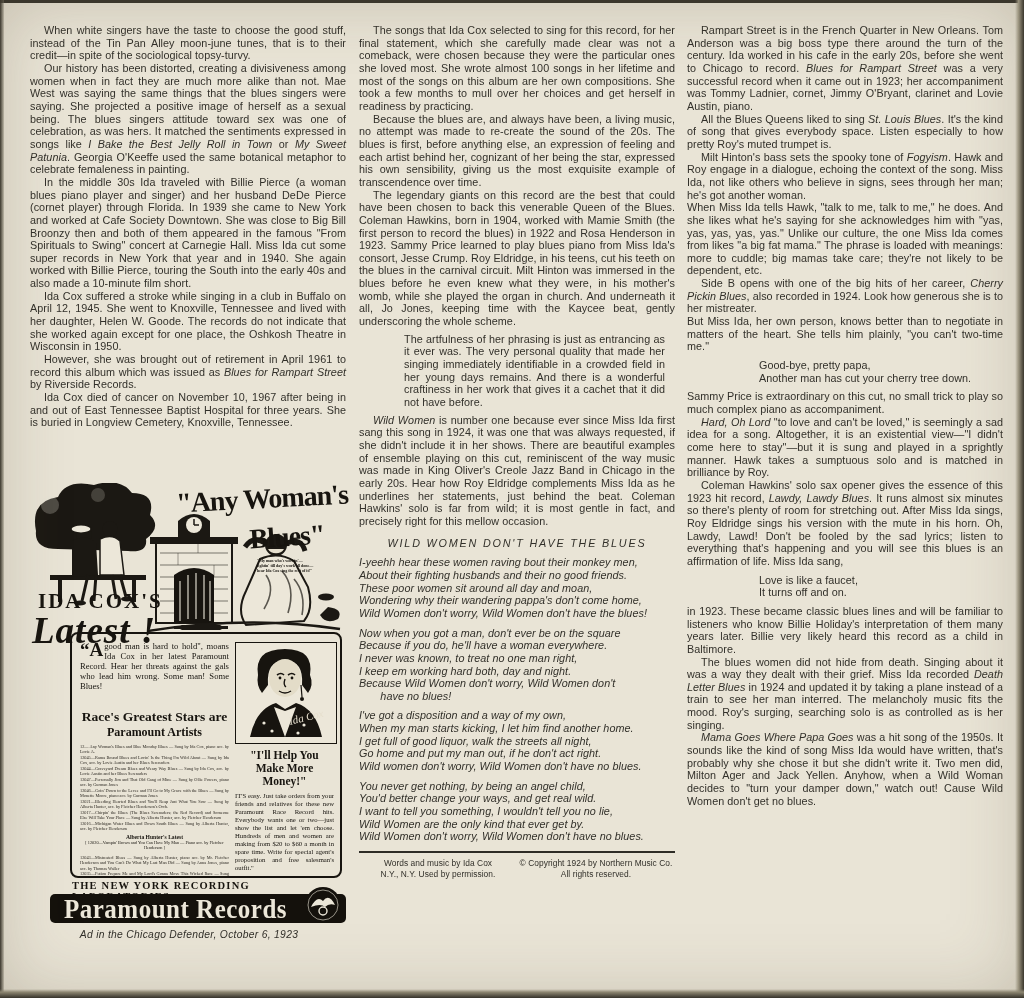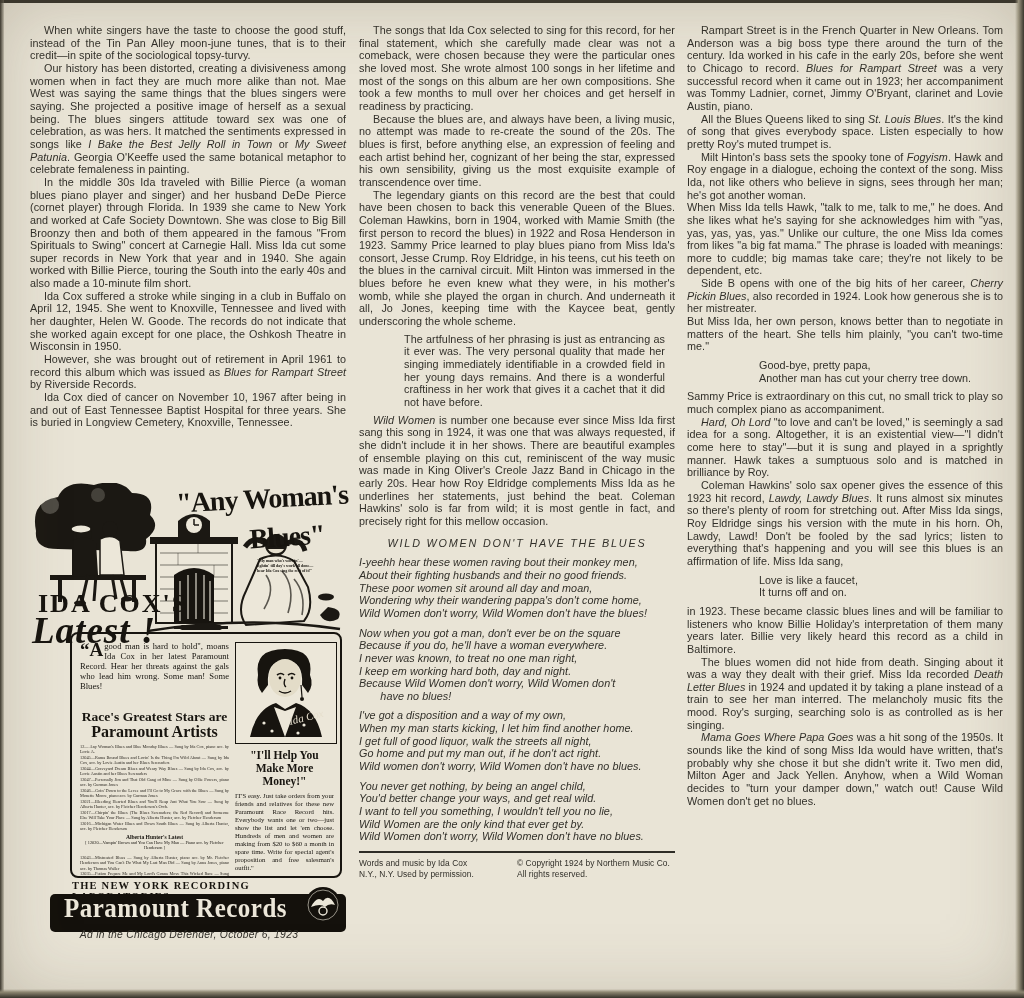--- a/index.html
+++ b/index.html
@@ -16,55 +16,55 @@
   .col{position:absolute;top:24px;width:316px;font-size:10.8px;line-height:12.65px;
        text-align:justify;letter-spacing:.05px;}
   #col1{left:30px;} #col2{left:359px;} #col3{left:687px;}
   .par{margin:0;}
   .ind{text-indent:14px;}
   .bq{margin:5px 10px 5px 45px;text-align:justify;}
   .songquote{margin:6px 0 6px 72px;white-space:pre-line;text-align:left;}
   .lyrics{font-style:italic;white-space:pre-line;text-align:left;margin:7px 0 0 0;}
   .sec-heading{text-align:center;font-style:italic;letter-spacing:1.8px;margin:9px 0 2px 0;}
   .rule{border:none;border-top:2px solid #2e2c26;margin:8px 0 5px 0;}
-  .credits{display:flex;font-size:8.4px;line-height:10.5px;text-align:left;white-space:pre-line;}
+  .credits{display:flex;font-size:8.4px;line-height:10.5px;text-align:center;white-space:pre-line;}
   .credits div{flex:1;}
 
   
   #ad{position:absolute;left:28px;top:483px;width:320px;height:441px;color:#17140f;
       font-family:"Liberation Serif",serif;}
   #ad-illus{position:absolute;left:0;top:0;}
   .ad-title1{position:absolute;left:146px;top:0px;width:176px;text-align:center;
       font-size:28px;font-weight:bold;letter-spacing:-1px;transform:rotate(-3deg);}
   .ad-title2{position:absolute;left:196px;top:38px;width:126px;text-align:center;
       font-size:28px;font-weight:bold;letter-spacing:-1px;transform:rotate(-4deg);}
-  .ad-idacox{position:absolute;left:10px;top:106px;font-size:26px;font-weight:bold;letter-spacing:2px;}
+  .ad-idacox{position:absolute;left:10px;top:106px;font-size:21px;font-weight:bold;letter-spacing:2px;}
   .ad-latest{position:absolute;left:4px;top:126px;font-size:37px;font-weight:bold;font-style:italic;letter-spacing:1px;}
   .ad-bubble{position:absolute;left:229px;top:76px;width:58px;font-size:4px;line-height:4.8px;
       font-weight:bold;text-align:left;}
   .ad-box{position:absolute;left:42px;top:149px;width:272px;height:246px;border:2px solid #17140f;
       border-radius:8px;box-sizing:border-box;padding:8px 6px 2px 8px;display:flex;gap:6px;overflow:hidden;}
   .ad-left{width:61%;}
   .ad-right{width:39%;}
   .ad-lead{font-size:8.6px;line-height:9.9px;text-align:justify;}
   .dropcap{float:left;font-size:19px;line-height:16px;font-weight:bold;padding-right:1px;}
   .ad-stars{margin-top:18px;text-align:center;font-weight:bold;}
   .ad-stars .l1{font-size:13.5px;line-height:14px;}
-  .ad-stars .l2{font-size:16px;line-height:16px;}
+  .ad-stars .l2{font-size:12px;line-height:16px;}
   .ad-catalog{margin-top:4px;font-size:4.3px;line-height:5.5px;text-align:justify;white-space:pre-line;color:#2a2620;}
   .ad-alberta{margin-top:2px;text-align:center;font-weight:bold;font-size:5.6px;line-height:6px;}
   .ad-alberta-entry{font-size:4.3px;line-height:5.5px;text-align:center;}
   .ad-portrait{border:1.8px solid #17140f;background:#ece7d9;padding:2px;width:102px;box-sizing:border-box;}
   .ad-money{margin-top:5px;font-size:11.5px;line-height:13px;font-weight:bold;text-align:center;}
   .ad-agent{margin-top:4px;font-size:6.7px;line-height:8px;text-align:justify;}
   .ad-labs{position:absolute;left:44px;top:397px;width:268px;}
   .ad-labs .l1{font-size:10.5px;font-weight:bold;letter-spacing:1.2px;}
   .ad-labs .l2{display:flex;justify-content:space-between;font-size:4.6px;font-weight:bold;margin-top:1px;}
-  .ad-banner{position:absolute;left:22px;top:411px;width:296px;height:38px;background:#14110c;
-      border-radius:5px;display:flex;align-items:flex-start;}
+  .ad-banner{position:absolute;left:22px;top:411px;width:296px;height:29px;background:#14110c;
+      border-radius:5px;display:flex;align-items:flex-end;}
   .ad-banner .txt{color:#ece7d9;font-size:25px;font-weight:bold;letter-spacing:.5px;padding-left:14px;
       white-space:nowrap;transform:scaleY(1.08);}
   .ad-banner svg{position:absolute;right:3px;top:-9px;}
   .ad-caption{position:absolute;left:30px;top:929px;width:318px;text-align:center;
       font-size:10.3px;font-style:italic;letter-spacing:.3px;}
 </style>
 </head>
 <body>
 
 <div id="page">

